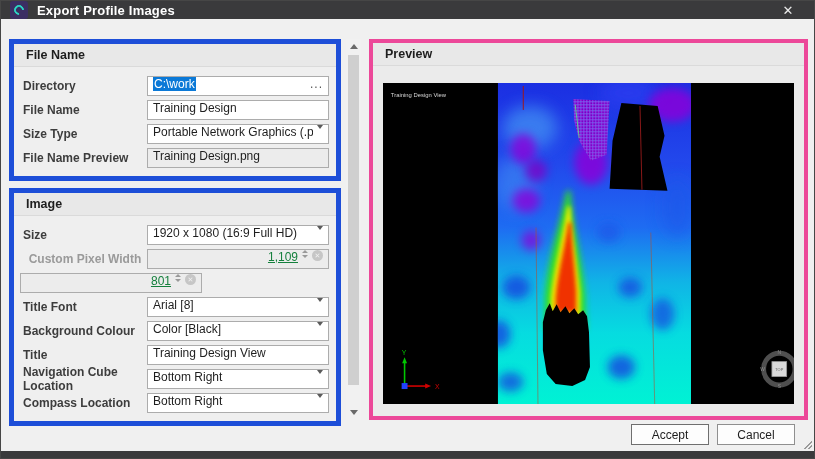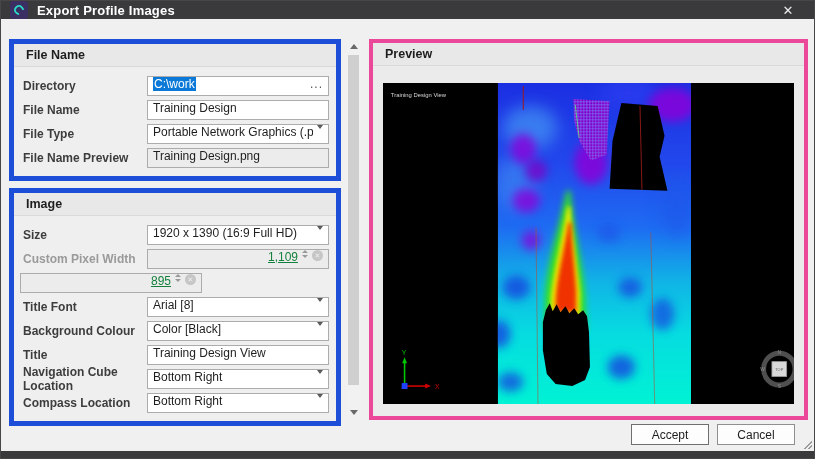--- a/index.html
+++ b/index.html
@@ -29,21 +29,21 @@
   }
   
   .groupbox { border:5px solid #1d4ed8; background:#efefef; }
   .group-header {
     height:23px; line-height:23px; padding-left:12px; font-weight:bold;
     font-size:12.5px; color:#1e1e1e; background:#e8e8e8; border-bottom:1px solid #dadada;
   }
   .group-body { padding:7px 7px 7px 6px; display:flex; flex-direction:column; gap:1px; }
   .row { display:flex; align-items:center; height:23px; }
   .row > label { flex:1; font-size:12px; color:#3d3d3d; padding-left:3px;font-weight:bold; }
-  .row > label.dim { color:#9a9a9a; }
+  .row > label.dim { color:#9a9a9a;text-align:center; }
   .field {
     width:182px; height:20px; border:1px solid #acacac; background:#ffffff;
     font-size:12px; color:#1e1e1e; display:flex; align-items:flex-start; padding:0 5px; gap:4px;
   }
   .field .val { flex:1; white-space:nowrap; overflow:hidden; }
   .field.readonly { background:#ececec; }
   .field.disabled { background:#ececec; color:#15803d;text-decoration:underline; }
   .field.disabled .val { text-align:right; }
   .sel { background:#0b79d7; color:#ffffff; padding:0 1px; }
   .browse { color:#555; font-size:12px; letter-spacing:1px; cursor:default; }
@@ -115,59 +115,59 @@
             <span class="browse">...</span>
           </div>
         </div>
         <div class="row">
           <label>File Name</label>
           <div class="field">
             <span class="val">Training Design</span>
           </div>
         </div>
         <div class="row">
-          <label>File Type</label>
+          <label>Size Type</label>
           <div class="field">
             <span class="val">Portable Network Graphics (.png)</span>
             <span class="arrow"></span>
           </div>
         </div>
         <div class="row">
           <label>File Name Preview</label>
           <div class="field readonly">
             <span class="val">Training Design.png</span>
           </div>
         </div>
       </div>
     </div>
 
     <div class="groupbox">
       <div class="group-header">Image</div>
       <div class="group-body">
         <div class="row">
           <label>Size</label>
           <div class="field">
-            <span class="val">1920 x 1390 (16:9 Full HD)</span>
+            <span class="val">1920 x 1080 (16:9 Full HD)</span>
             <span class="arrow"></span>
           </div>
         </div>
         <div class="row">
           <label class="dim">Custom Pixel Width</label>
           <div class="field disabled">
             <span class="val">1,109</span>
             <span class="spinner">
                 <i class="up"></i>
                 <i class="dn"></i>
               </span>
             <span class="clear"></span>
           </div>
         </div>
         <div class="row">
           <div class="field disabled">
-            <span class="val">895</span>
+            <span class="val">801</span>
             <span class="spinner">
                 <i class="up"></i>
                 <i class="dn"></i>
               </span>
             <span class="clear"></span>
           </div>
         </div>
         <div class="row">
           <label>Title Font</label>
           <div class="field">

